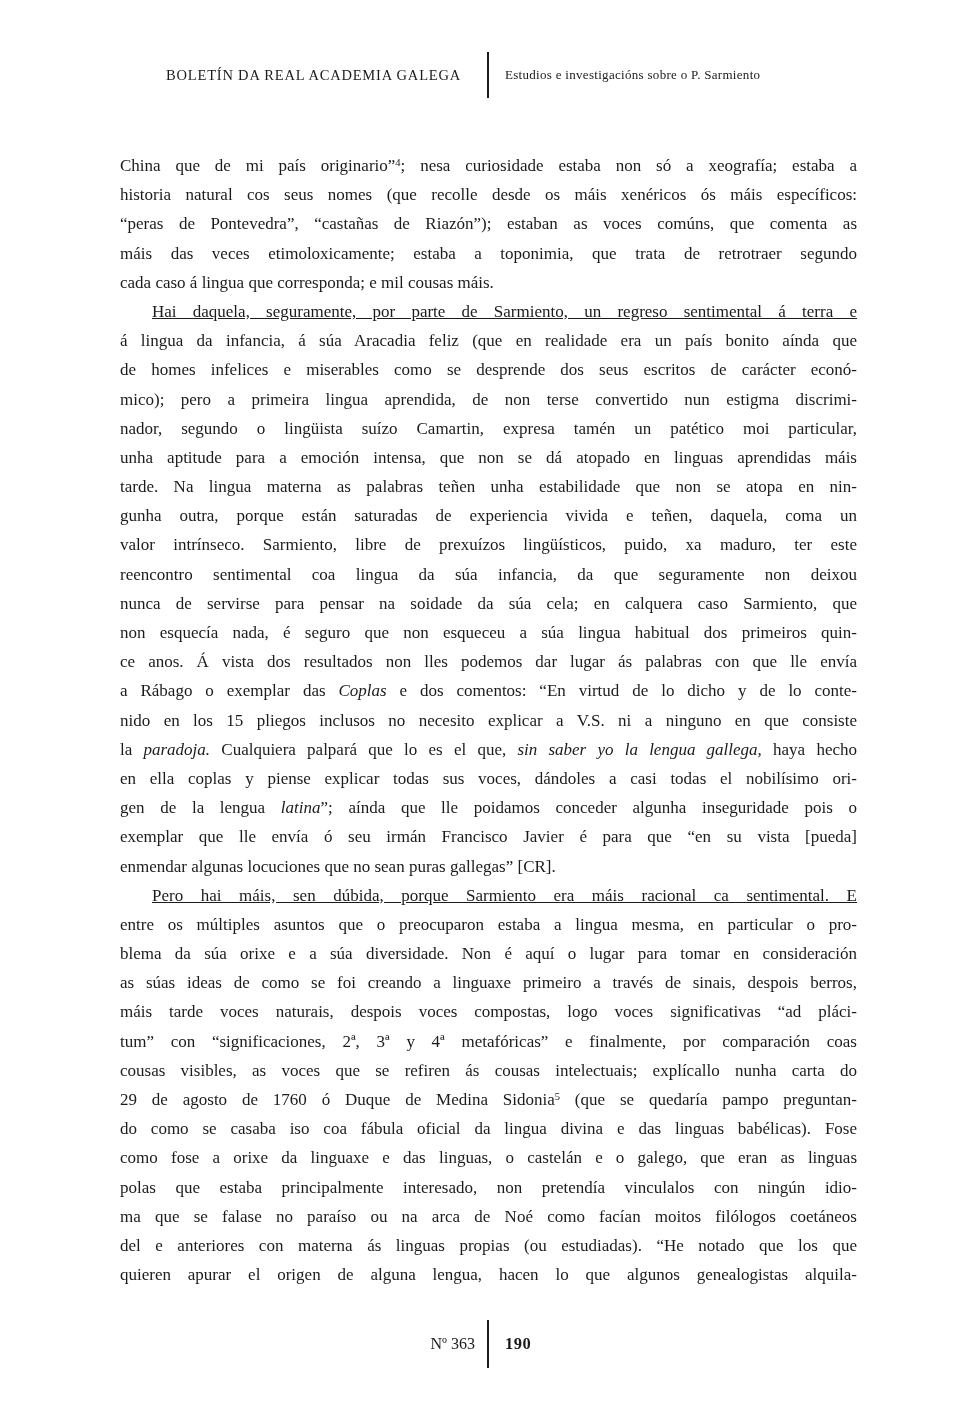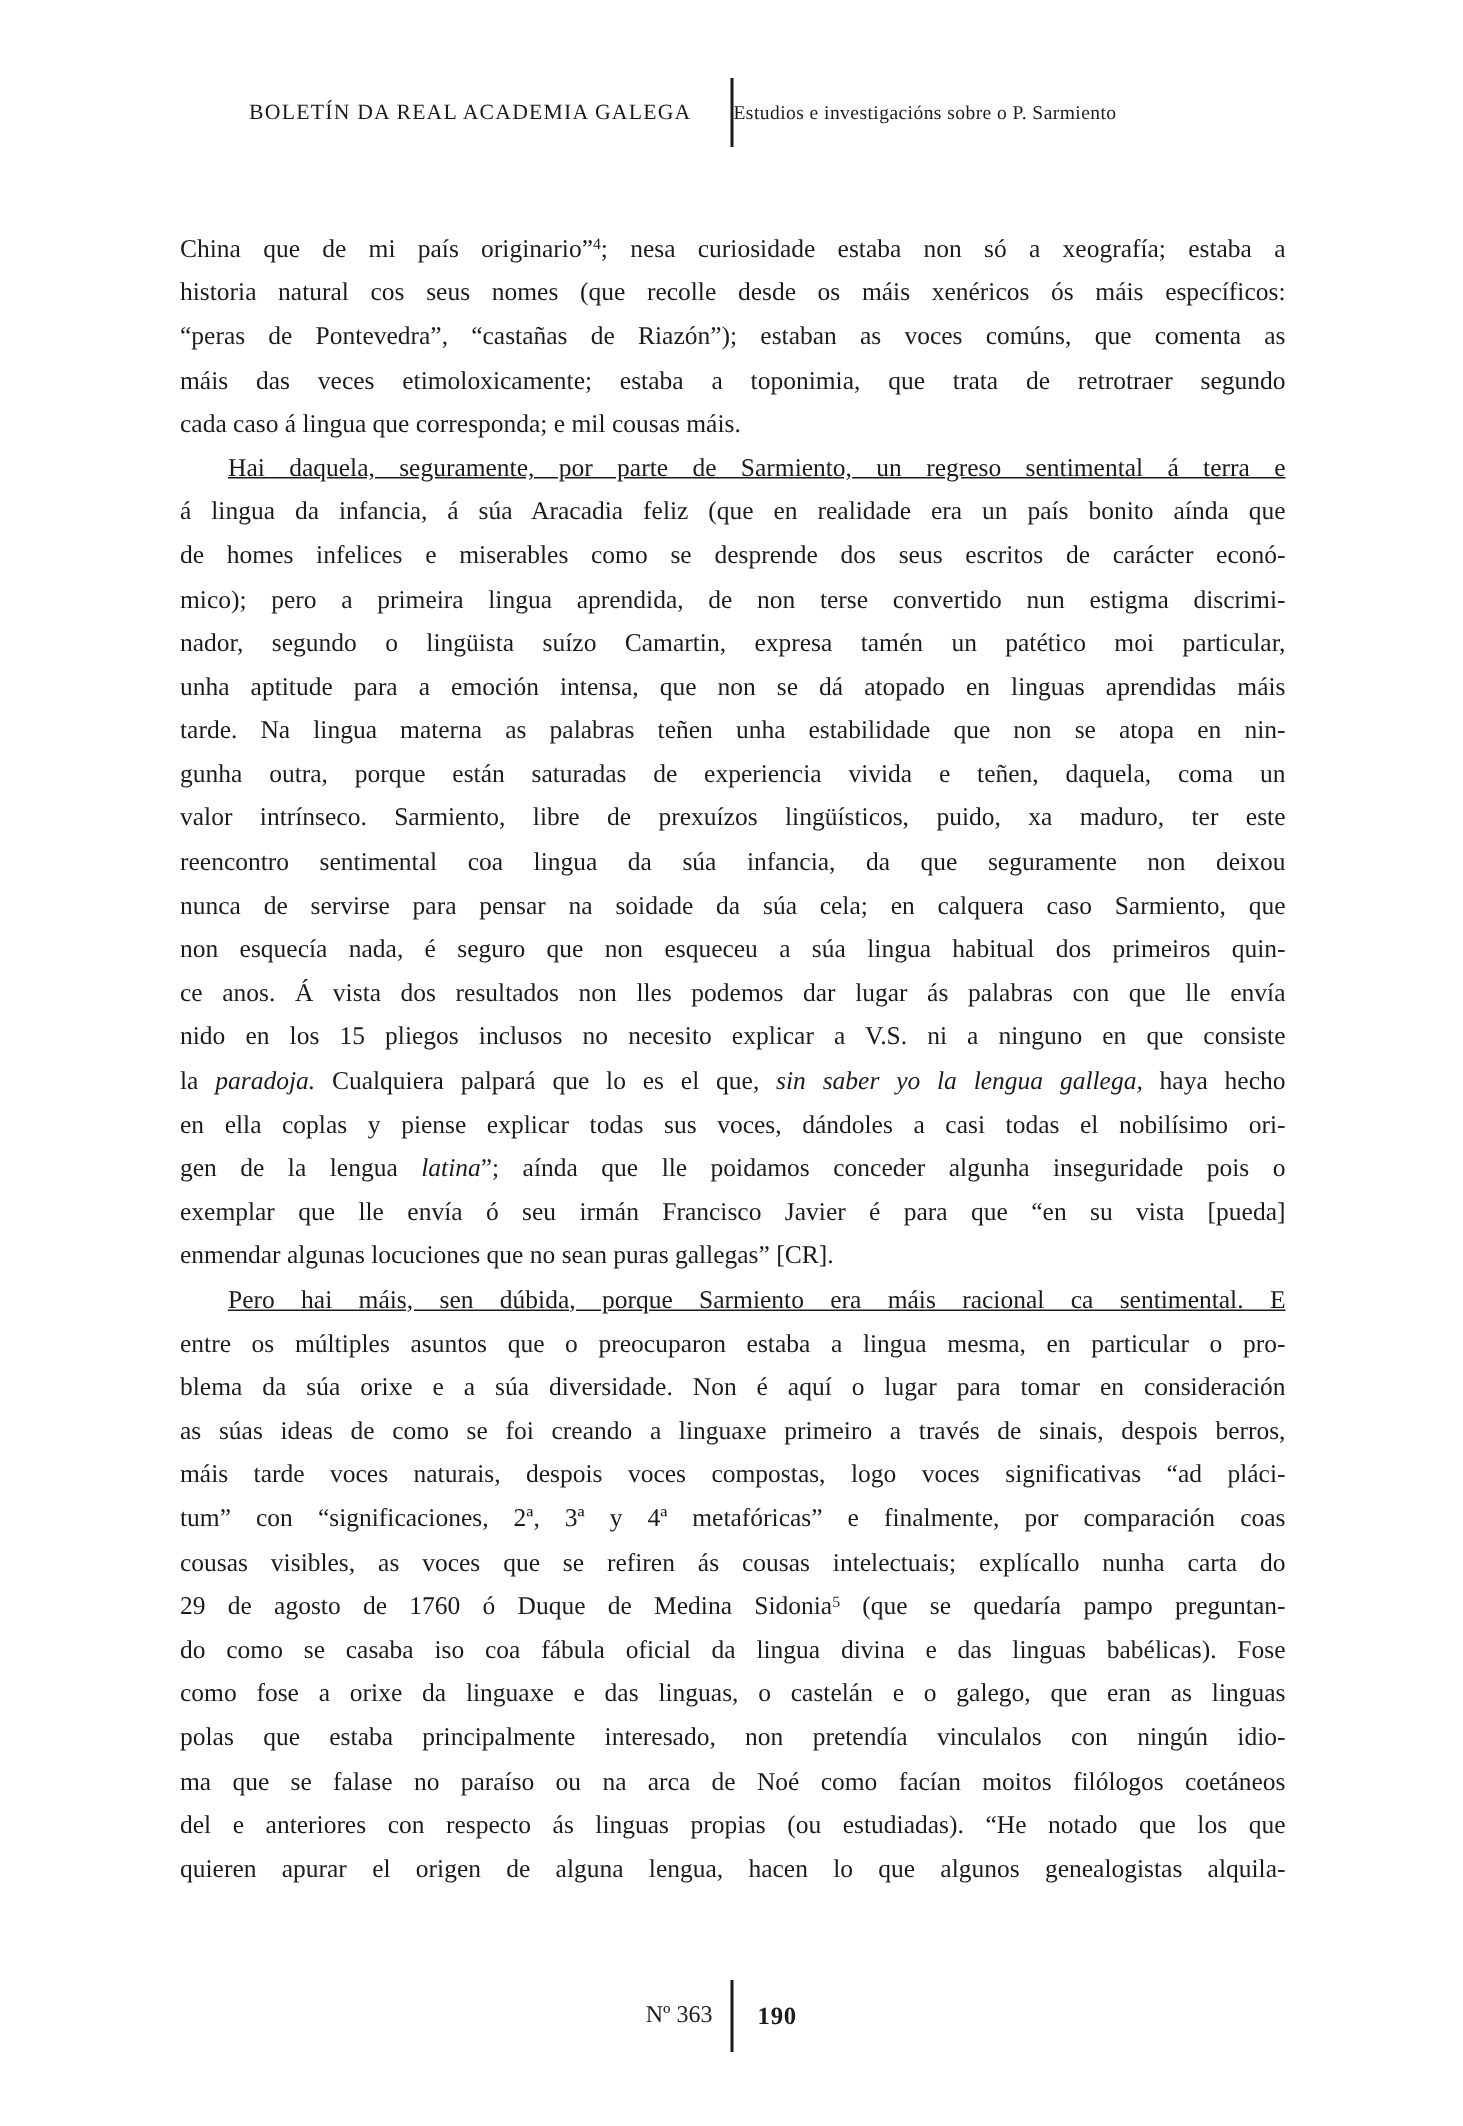--- a/index.html
+++ b/index.html
@@ -28,20 +28,21 @@
     font-size: 14.5px;
     letter-spacing: 0.8px;
     white-space: nowrap;
   }
   .header-rule {
     width: 2px; height: 46px;
     background: #1b1b1b;
     flex: 0 0 auto;
   }
   .header-right {
+    padding-left: 16px;
     font-size: 13px;
     letter-spacing: 0.3px;
     white-space: nowrap;
   }
   
   .body-text {
     position: absolute;
     left: 120px; top: 152px;
     width: 737px;
     font-size: 17px;
@@ -114,41 +115,42 @@
         <div class="line"><span>mico); pero a primeira lingua aprendida, de non terse convertido nun estigma discrimi-</span></div>
         <div class="line"><span>nador, segundo o lingüista suízo Camartin, expresa tamén un patético moi particular,</span></div>
         <div class="line"><span>unha aptitude para a emoción intensa, que non se dá atopado en linguas aprendidas máis</span></div>
         <div class="line"><span>tarde. Na lingua materna as palabras teñen unha estabilidade que non se atopa en nin-</span></div>
         <div class="line"><span>gunha outra, porque están saturadas de experiencia vivida e teñen, daquela, coma un</span></div>
         <div class="line"><span>valor intrínseco. Sarmiento, libre de prexuízos lingüísticos, puido, xa maduro, ter este</span></div>
         <div class="line"><span>reencontro sentimental coa lingua da súa infancia, da que seguramente non deixou</span></div>
         <div class="line"><span>nunca de servirse para pensar na soidade da súa cela; en calquera caso Sarmiento, que</span></div>
         <div class="line"><span>non esquecía nada, é seguro que non esqueceu a súa lingua habitual dos primeiros quin-</span></div>
         <div class="line"><span>ce anos. Á vista dos resultados non lles podemos dar lugar ás palabras con que lle envía</span></div>
+        <div class="line"><span>a Rábago o exemplar das </span><span class="i">Coplas</span><span> e dos comentos: “En virtud de lo dicho y de lo conte-</span></div>
         <div class="line"><span>nido en los 15 pliegos inclusos no necesito explicar a V.S. ni a ninguno en que consiste</span></div>
         <div class="line"><span>la </span><span class="i">paradoja.</span><span> Cualquiera palpará que lo es el que, </span><span class="i">sin saber yo la lengua gallega,</span><span> haya hecho</span></div>
         <div class="line"><span>en ella coplas y piense explicar todas sus voces, dándoles a casi todas el nobilísimo ori-</span></div>
         <div class="line"><span>gen de la lengua </span><span class="i">latina</span><span>”; aínda que lle poidamos conceder algunha inseguridade pois o</span></div>
         <div class="line"><span>exemplar que lle envía ó seu irmán Francisco Javier é para que “en su vista [pueda]</span></div>
         <div class="line end"><span>enmendar algunas locuciones que no sean puras gallegas” [CR].</span></div>
       </div>
       <div>
         <div class="line indent"><span>Pero hai máis, sen dúbida, porque Sarmiento era máis racional ca sentimental. E</span></div>
         <div class="line"><span>entre os múltiples asuntos que o preocuparon estaba a lingua mesma, en particular o pro-</span></div>
         <div class="line"><span>blema da súa orixe e a súa diversidade. Non é aquí o lugar para tomar en consideración</span></div>
         <div class="line"><span>as súas ideas de como se foi creando a linguaxe primeiro a través de sinais, despois berros,</span></div>
         <div class="line"><span>máis tarde voces naturais, despois voces compostas, logo voces significativas “ad pláci-</span></div>
         <div class="line"><span>tum” con “significaciones, 2ª, 3ª y 4ª metafóricas” e finalmente, por comparación coas</span></div>
         <div class="line"><span>cousas visibles, as voces que se refiren ás cousas intelectuais; explícallo nunha carta do</span></div>
         <div class="line"><span>29 de agosto de 1760 ó Duque de Medina Sidonia</span><span class="sup">5</span><span> (que se quedaría pampo preguntan-</span></div>
         <div class="line"><span>do como se casaba iso coa fábula oficial da lingua divina e das linguas babélicas). Fose</span></div>
         <div class="line"><span>como fose a orixe da linguaxe e das linguas, o castelán e o galego, que eran as linguas</span></div>
         <div class="line"><span>polas que estaba principalmente interesado, non pretendía vinculalos con ningún idio-</span></div>
         <div class="line"><span>ma que se falase no paraíso ou na arca de Noé como facían moitos filólogos coetáneos</span></div>
-        <div class="line"><span>del e anteriores con respecto ás linguas propias (ou estudiadas). “He notado que los que</span></div>
+        <div class="line"><span>del e anteriores con materna ás linguas propias (ou estudiadas). “He notado que los que</span></div>
         <div class="line"><span>quieren apurar el origen de alguna lengua, hacen lo que algunos genealogistas alquila-</span></div>
       </div>
     </div>
 
   <div class="footer">
     <div class="footer-left">Nº 363</div>
     <div class="footer-rule"></div>
     <div class="footer-right">190</div>
   </div>
 

